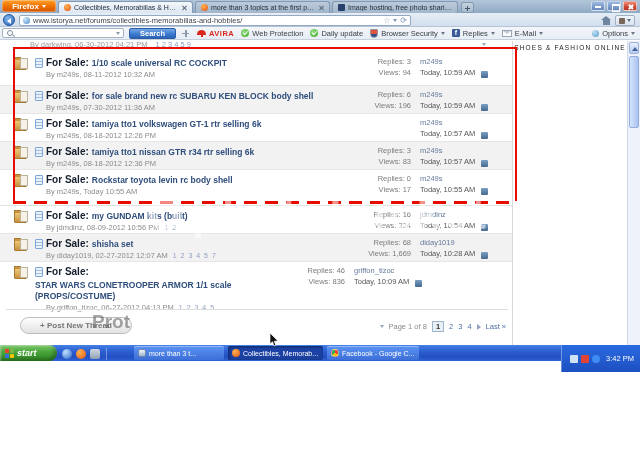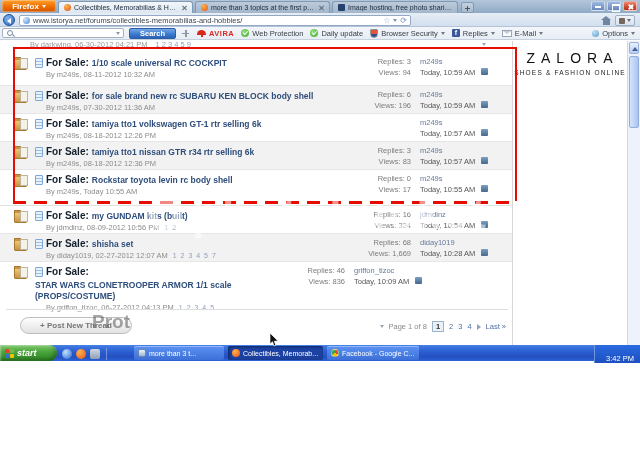--- a/index.html
+++ b/index.html
@@ -121,21 +121,21 @@
   .tline1 { display:flex; align-items:center; gap:3px; flex-wrap:wrap; }
   .page-icon { width:8px; height:10px; background:#eaf2fb; border:1px solid #7da7d8; border-radius:1px; flex:0 0 auto;
     background-image:repeating-linear-gradient(#eaf2fb 0 2px, #9dbede 2px 3px); }
   .tprefix { font-weight:bold; color:#15202e; font-size:10px; }
   .ttitle { color:#2f4e7c; font-size:8.5px; font-weight:bold; }
   .tby { font-size:7.5px; color:#8c8c8c; margin-top:2px; margin-left:11px; white-space:nowrap; }
   .tpages { color:#90a0bd; margin-left:5px; font-size:7px; letter-spacing:1px; }
   .tstats { width:60px; text-align:right; font-size:7.5px; color:#7c7c7c; line-height:1.4; flex:0 0 auto; }
   .tlast { width:88px; margin-left:9px; font-size:7.5px; line-height:1.4; flex:0 0 auto; }
   .tuser { color:#64799a; }
-  .ttime { color:#555; display:flex; align-items:flex-start; gap:6px; white-space:nowrap; }
+  .ttime { color:#555; display:flex; align-items:flex-end; gap:6px; white-space:nowrap; }
   .goicon { width:7px; height:7px; background:linear-gradient(#7aa0c4,#46688e); border-radius:1px; flex:0 0 auto; }
   .tall .tmain { max-width:250px; }
   .tall .ttitle { line-height:1.25; }
 
   .redbox { position:absolute; left:13px; top:6px; width:504px; height:154px;
     border:2.5px solid #e60c00; border-bottom:none; pointer-events:none; z-index:6; }
   .redbox-bottom { position:absolute; left:13px; top:160px; width:504px; height:3px; z-index:6; pointer-events:none;
     background:repeating-linear-gradient(90deg,#e60c00 0 13px, transparent 13px 21px); }
 
   .bdiv { position:absolute; top:268px; left:6px; width:502px; border-top:1px solid #ddd; }
@@ -187,22 +187,22 @@
   .ql-sh { background:linear-gradient(#cfd8e4,#8fa0b4); border-radius:2px; }
   .qldiv { width:1px; height:12px; background:rgba(255,255,255,.35); margin-left:2px; }
   .task { position:absolute; top:1px; height:14px; border-radius:2px; color:#fff; font-size:7px;
     display:flex; align-items:center; gap:3px; padding:0 4px; overflow:hidden; white-space:nowrap;
     background:linear-gradient(#5b93f2,#3d6fd8); box-shadow:inset 0 1px 0 rgba(255,255,255,.35); }
   .task.active { background:linear-gradient(#1c44a8,#1a3f9e); box-shadow:inset 1px 1px 3px rgba(0,0,0,.45); }
   .tic { width:8px; height:8px; border-radius:2px; flex:0 0 auto; }
   .tic-win { background:linear-gradient(#eef4fb,#9fb6d4); border:1px solid #6d87a8; }
   .tic-ff { border-radius:50%; background:radial-gradient(circle at 35% 30%, #ffb34d, #e2541b); }
   .tic-gc { border-radius:50%; background:conic-gradient(#ea4335 0 33%, #fbbc05 0 66%, #34a853 0); border:1px solid rgba(255,255,255,.4); }
-  .tray { position:absolute; right:0; top:0; height:18px; display:flex; align-items:center; gap:3px;
-    padding:0 6px 0 8px; background:linear-gradient(#2a6ae0,#1d4fc0); border-left:1px solid rgba(255,255,255,.35);flex-direction:column; }
+  .tray { position:absolute; right:0; top:0; height:27px; display:flex; align-items:center; gap:3px;
+    padding:0 6px 0 8px; background:linear-gradient(#2a6ae0,#1d4fc0); border-left:1px solid rgba(255,255,255,.35); }
   .tryic { width:8px; height:8px; border-radius:1px; }
   .try1 { background:#cfe3f5; } .try2 { background:#e04438; } .try3 { background:#3f8cf3; border-radius:50%; }
   .clock { color:#fff; font-size:7.5px; margin-left:3px; }
 
   .cursor { position:absolute; left:269px; top:333px; z-index:20; }
 </style>
 </head>
 <body>
 
 <div class="browser">
@@ -503,21 +503,20 @@
           <span class="plink">2</span>
           <span class="plink">3</span>
           <span class="plink">4</span>
           <span class="pnext"></span>
           <span class="plink">Last »</span>
         </div>
       </div>
     </div>
 
     <div class="sidebar">
-      <div class="zalora">ZALORA</div>
       <div class="ztag">SHOES &amp; FASHION ONLINE</div>
     </div>
 
     <div class="vscroll">
       <div class="sb-up"></div>
       <div class="sb-thumb"></div>
     </div>
 
     <div class="wm">
       <span class="wm-ring"></span>

